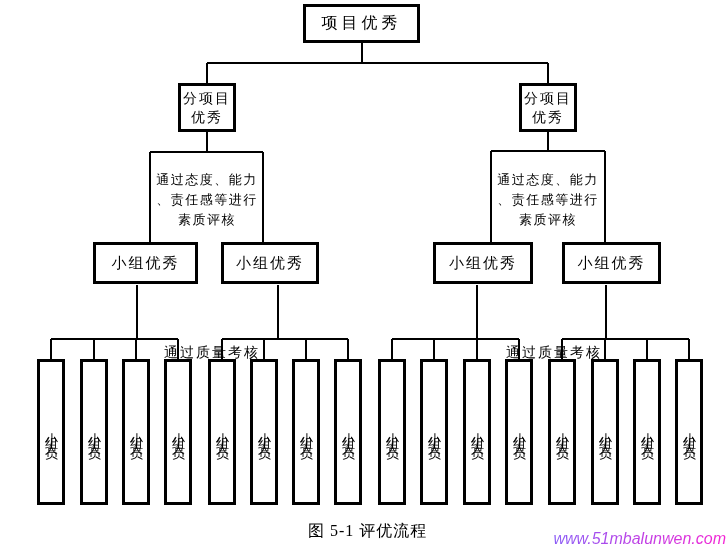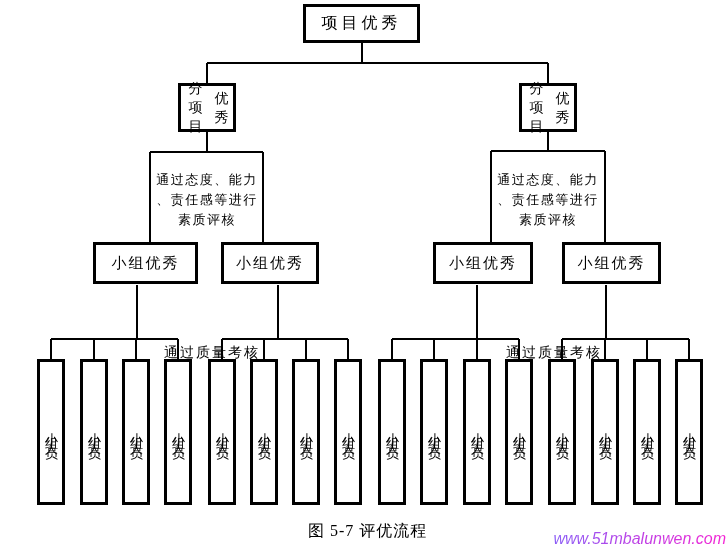--- a/index.html
+++ b/index.html
@@ -8,21 +8,21 @@
     font-family:"Liberation Serif","DejaVu Serif",serif;color:#000;
     overflow:hidden;
   }
   .lines{position:absolute;left:0;top:0;z-index:0;}
   .box{
     position:absolute;z-index:1;background:#ffffff;border:3px solid #000;
     box-sizing:border-box;display:flex;align-items:center;justify-content:center;
     text-align:center;
   }
   .root-box{left:303px;top:4px;width:117px;height:39px;font-size:16px;letter-spacing:4px;}
-  .sub-box{width:58px;height:49px;font-size:14px;letter-spacing:2px;line-height:19px;}
+  .sub-box{width:58px;height:49px;font-size:14px;letter-spacing:2px;line-height:19px;flex-direction:column;}
   .sub-left{left:178px;top:83px;}
   .sub-right{left:519px;top:83px;}
   .group-box{top:242px;height:42px;font-size:15px;letter-spacing:2px;}
   .member{
     top:359px;width:28px;height:146px;
     writing-mode:vertical-rl;text-orientation:upright;
     font-size:13px;letter-spacing:5px;
   }
   .note{
     position:absolute;z-index:1;top:170px;width:114px;text-align:center;
@@ -110,19 +110,19 @@
   <div class="box member" style="left:334px;">小组人员</div>
   <div class="box member" style="left:378px;">小组人员</div>
   <div class="box member" style="left:420px;">小组人员</div>
   <div class="box member" style="left:463px;">小组人员</div>
   <div class="box member" style="left:505px;">小组人员</div>
   <div class="box member" style="left:548px;">小组人员</div>
   <div class="box member" style="left:591px;">小组人员</div>
   <div class="box member" style="left:633px;">小组人员</div>
   <div class="box member" style="left:675px;">小组人员</div>
 
-  <div class="caption">图 5-7 评优流程</div>
+  <div class="caption">图 5-1 评优流程</div>
 
   <div class="watermark">
     <div class="wm-url">www.51mbalunwen.com</div>
   </div>
 
 </div>
 
 </body></html>

